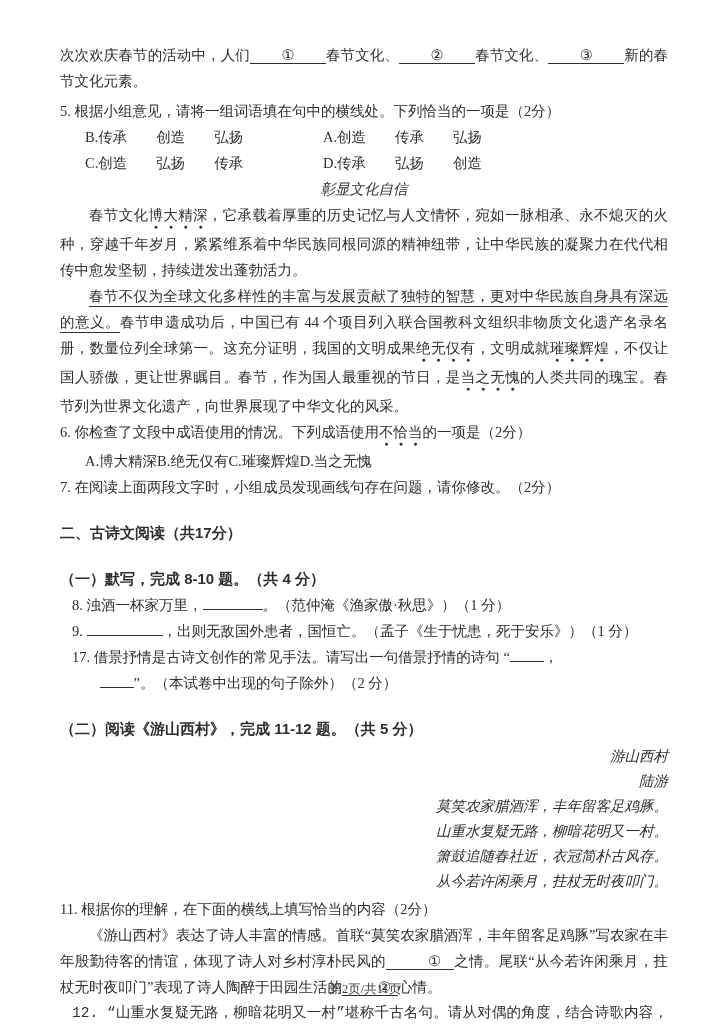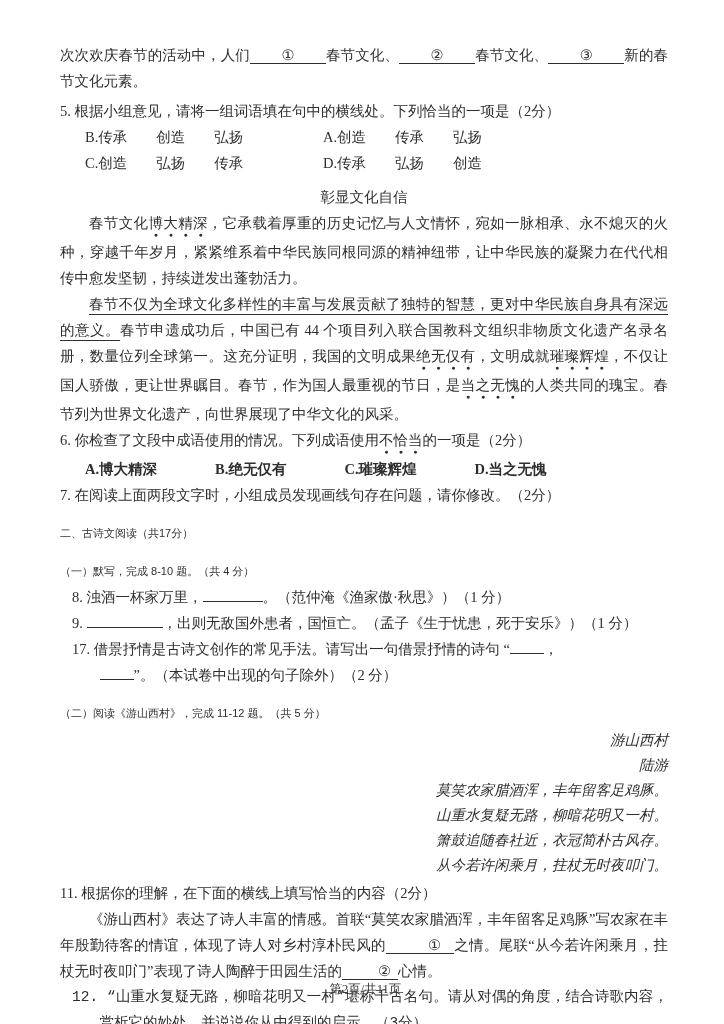--- a/index.html
+++ b/index.html
@@ -13,23 +13,23 @@
   .page {
     padding: 42px 56px 0 60px;
     font-size: 14.5px;
     line-height: 26px;
   }
   p { text-align: justify; }
   .indent { text-indent: 2em; }
   .center { text-align: center; }
   .head {
     font-family: "Liberation Sans", sans-serif;
-    font-weight: 400;
-    font-size: 11px;
-    margin-top: 12px;
+    font-weight: 700;
+    font-size: 15px;
+    margin-top: 20px;
   }
   .kai { font-style: italic; text-align: right; }
   .poem-block { margin: 2px 0; }
   .poem-block p { line-height: 25px; }
   .blank {
     display: inline-block;
     border-bottom: 1.2px solid #2e2e2e;
     text-align: center;
     height: 18px;
     line-height: 18px;
@@ -52,23 +52,21 @@
     text-emphasis-position: under right;
   }
   .q5-options {
     display: grid;
     grid-template-columns: 238px auto;
     padding-left: 25px;
     row-gap: 0;
   }
   .q6-options {
     display: flex;
-    gap: 58px;
     padding-left: 25px;
-    font-weight: bold;
   }
   .qnum { padding-left: 12px; }
   .hang { padding-left: calc(12px + 1.9em); text-indent: -1.9em; font-family: Liberation Mono, monospace; }
   .cont-indent { padding-left: calc(12px + 1.9em); }
   .footer {
     position: absolute;
     bottom: 26px; left: 7px; right: 0;
     text-align: center;
     font-size: 12.5px;
     color: #3a3a3a;
@@ -83,21 +81,21 @@
 
   <p style="margin-top:4px;">5. 根据小组意见，请将一组词语填在句中的横线处。下列恰当的一项是（2分）</p>
 
   <div class="q5-options">
     <span class="opt"><span>B.</span><span>传承　　创造　　弘扬</span></span>
     <span class="opt"><span>A.</span><span>创造　　传承　　弘扬</span></span>
     <span class="opt"><span>C.</span><span>创造　　弘扬　　传承</span></span>
     <span class="opt"><span>D.</span><span>传承　　弘扬　　创造</span></span>
   </div>
 
-  <p class="center" style="margin-top:8px;">彰显文化自信</p>
+  <p class="center" style="margin-top:0;font-style:italic;">彰显文化自信</p>
 
   <p class="indent"><span>春节文化</span><span class="emdot">博大精深</span><span>，它承载着厚重的历史记忆与人文情怀，宛如一脉相承、永不熄灭的火种，穿越千年岁月，紧紧维系着中华民族同根同源的精神纽带，让中华民族的凝聚力在代代相传中愈发坚韧，持续迸发出蓬勃活力。</span></p>
 
   <p class="indent"><span class="uline">春节不仅为全球文化多样性的丰富与发展贡献了独特的智慧，更对中华民族自身具有深远的意义。</span><span>春节申遗成功后，中国已有 44 个项目列入联合国教科文组织非物质文化遗产名录名册，数量位列全球第一。这充分证明，我国的文明成果</span><span class="emdot">绝无仅有</span><span>，文明成就</span><span class="emdot">璀璨辉煌</span><span>，不仅让国人骄傲，更让世界瞩目。春节，作为国人最重视的节日，是</span><span class="emdot">当之无愧</span><span>的人类共同的瑰宝。春节列为世界文化遗产，向世界展现了中华文化的风采。</span></p>
 
   <p><span>6. 你检查了文段中成语使用的情况。下列成语使用</span><span class="emdot">不恰当</span><span>的一项是（2分）</span></p>
 
   <div class="q6-options">
     <span>A.博大精深</span>
     <span>B.绝无仅有</span>

